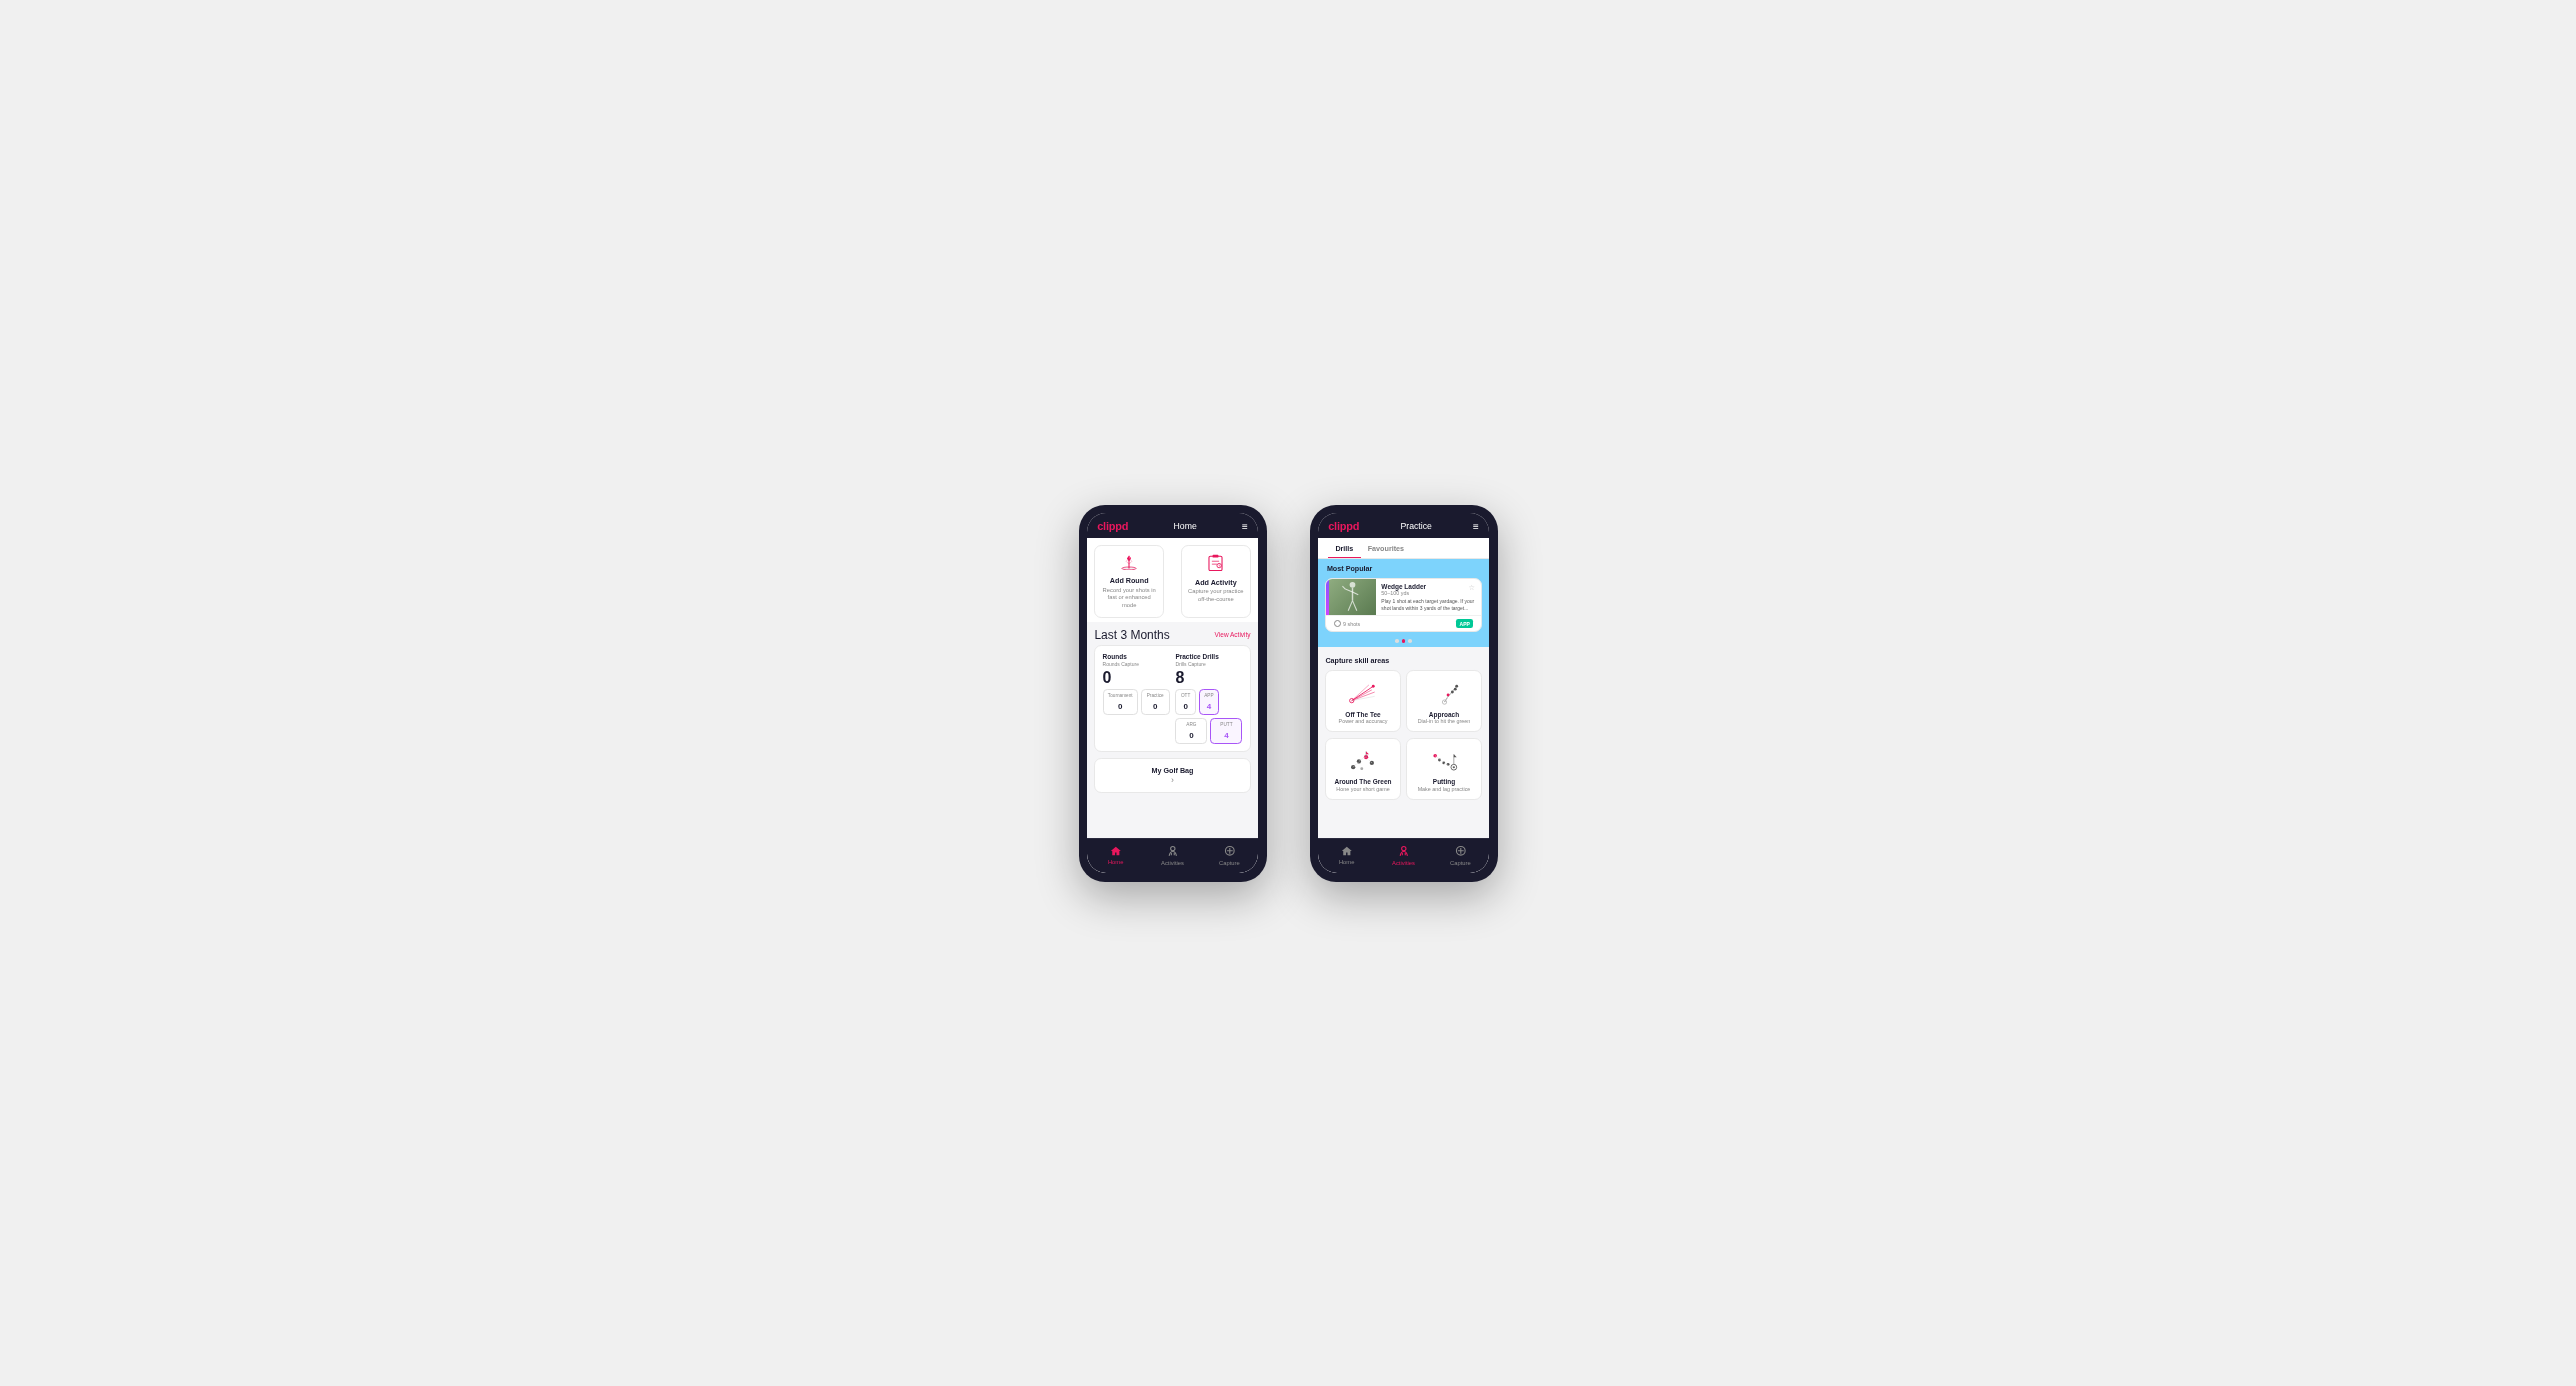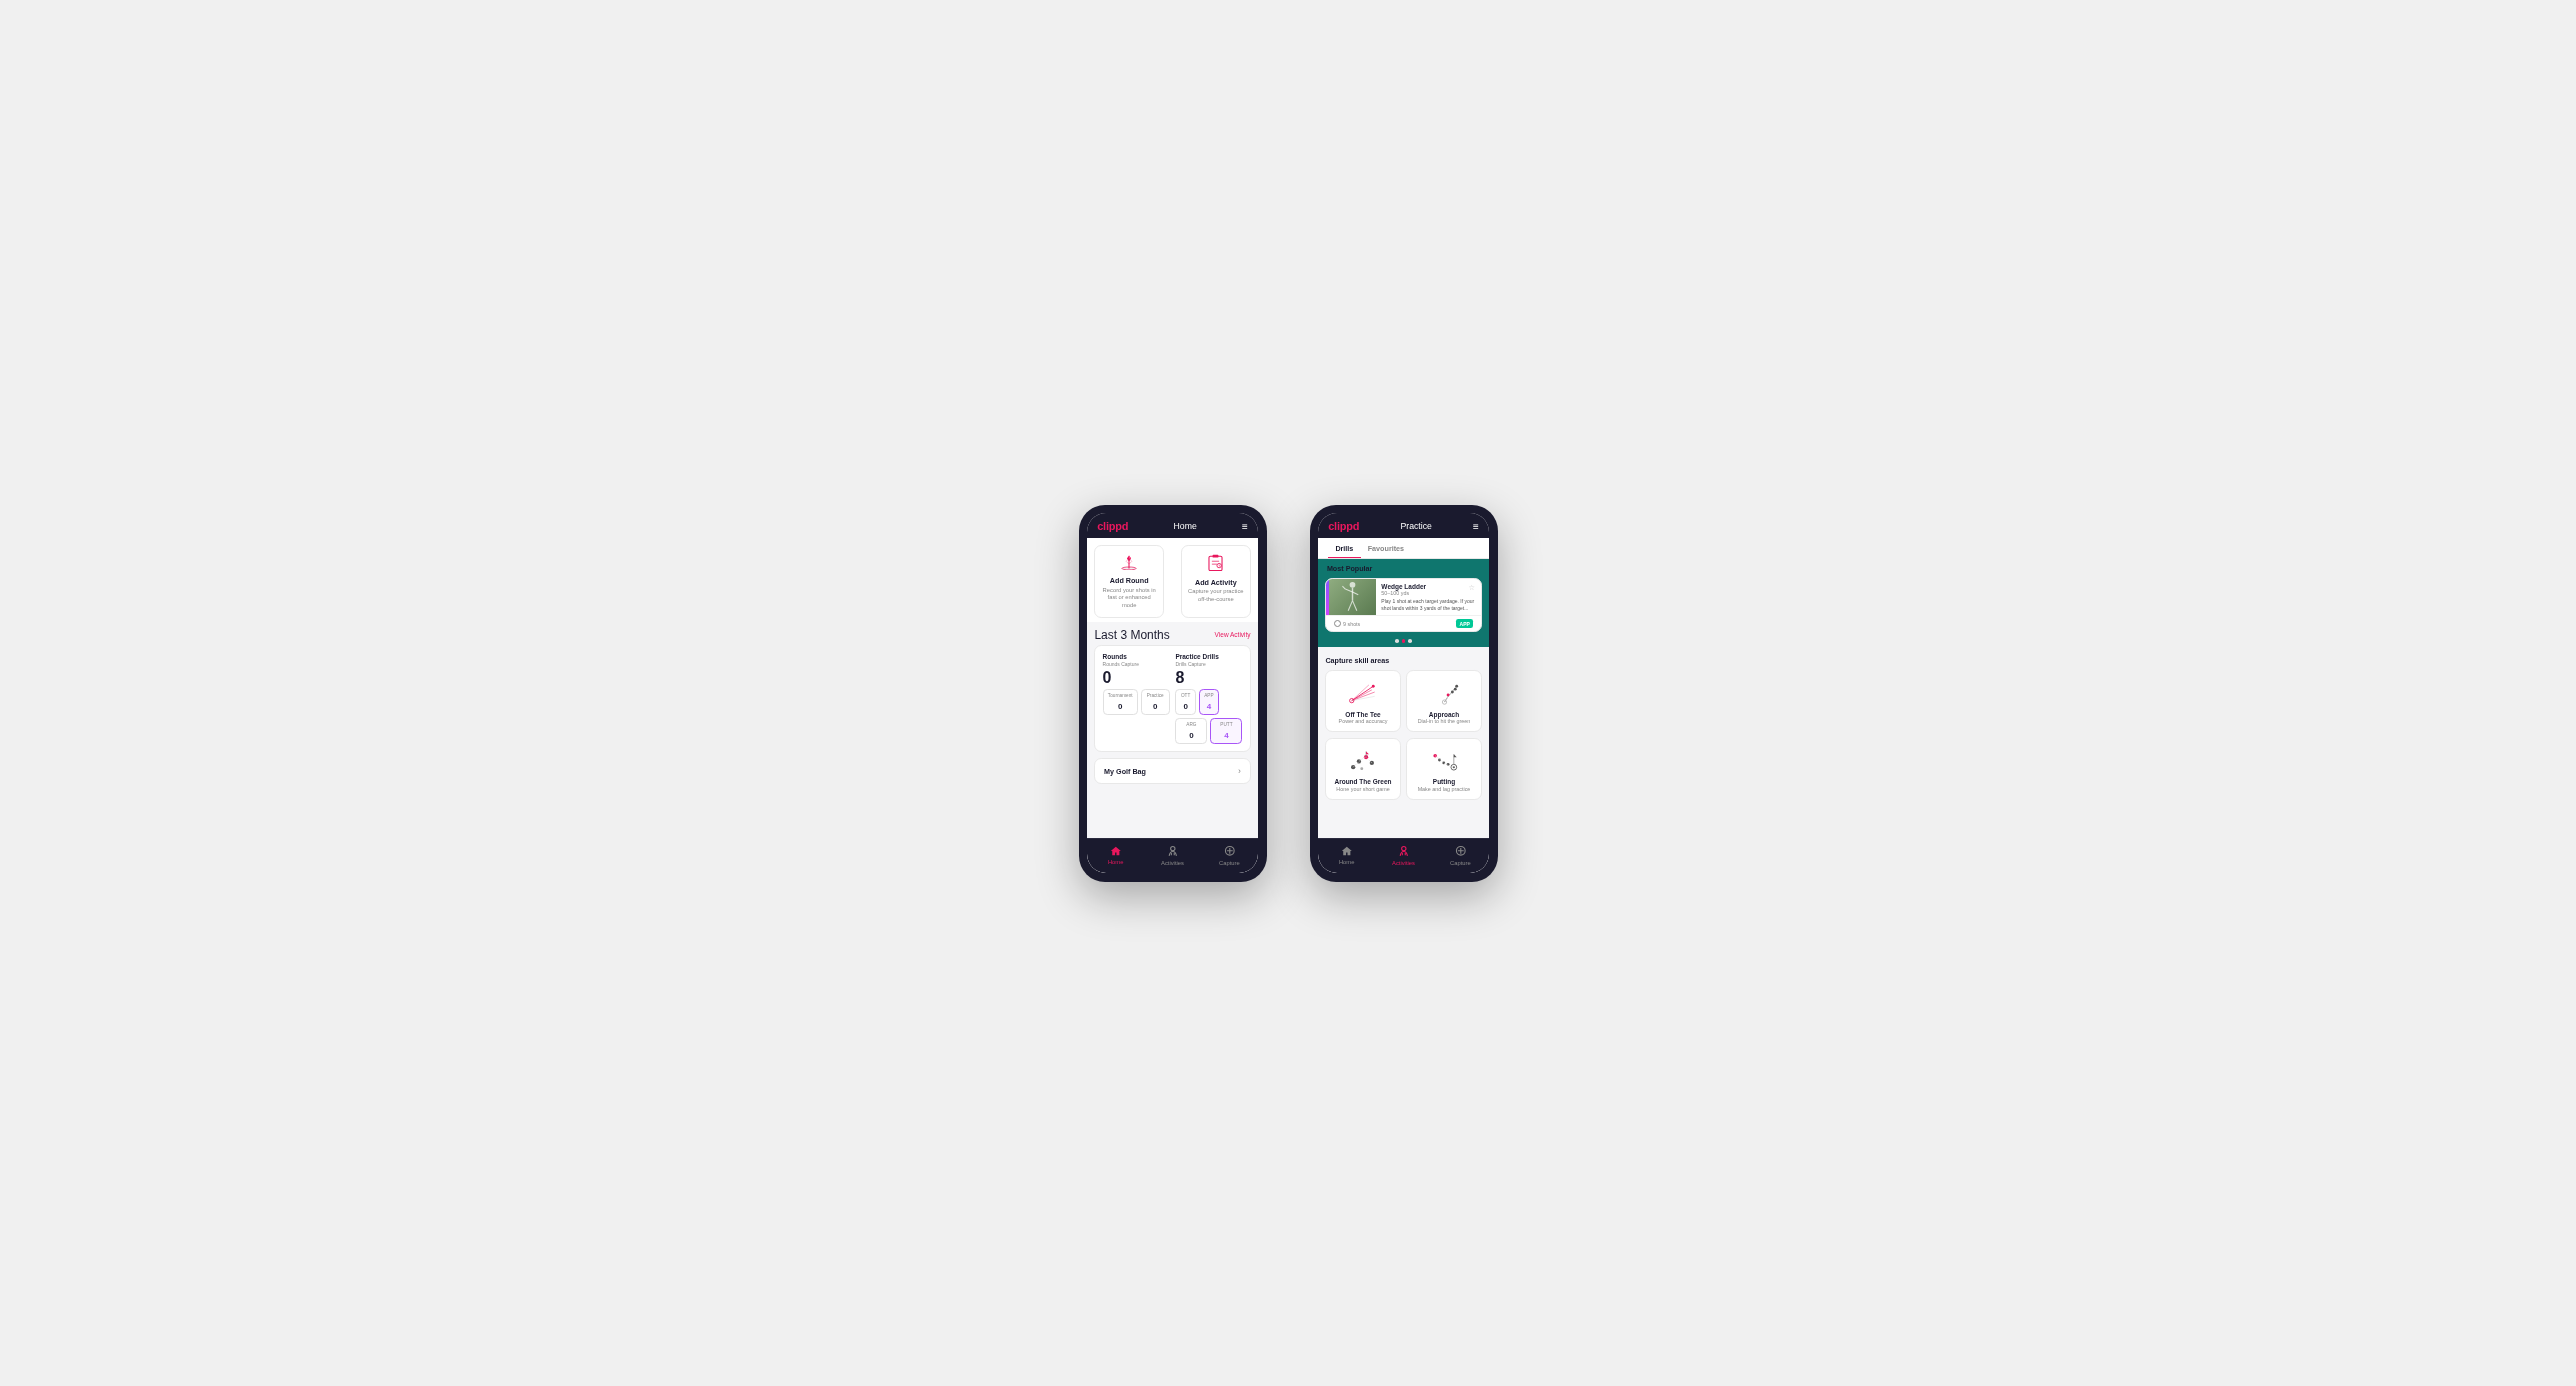--- a/index.html
+++ b/index.html
@@ -222,20 +222,21 @@
     .golf-bag-row {
       background: #fff;
       margin: 0 7.2px 5.8px;
       border-radius: 7.2px;
       border: 0.7px solid #e8e8e8;
       padding: 7.2px 8.7px;
       display: flex;
       justify-content: space-between;
       align-items: center;
       cursor: pointer;
+      flex-direction: column;
     }
 
     .golf-bag-text {
       font-size: 7.2px;
       font-weight: 600;
       color: #1a1a2e;
     }
 
     .chevron-right {
       color: #888;
@@ -295,21 +296,21 @@
       margin-bottom: -0.7px;
     }
 
     .tab-item.active {
       color: #1a1a2e;
       border-bottom-color: #e8175d;
     }
 
     
     .popular-section {
-      background: #0f766e;
+      background: #7dd3fc;
       padding: 0;
       margin-bottom: 4.3px;
     }
 
     .popular-header {
       padding: 5.8px 8.7px 4.3px;
       font-size: 7.2px;
       font-weight: 700;
       color: #1a1a2e;
     }

